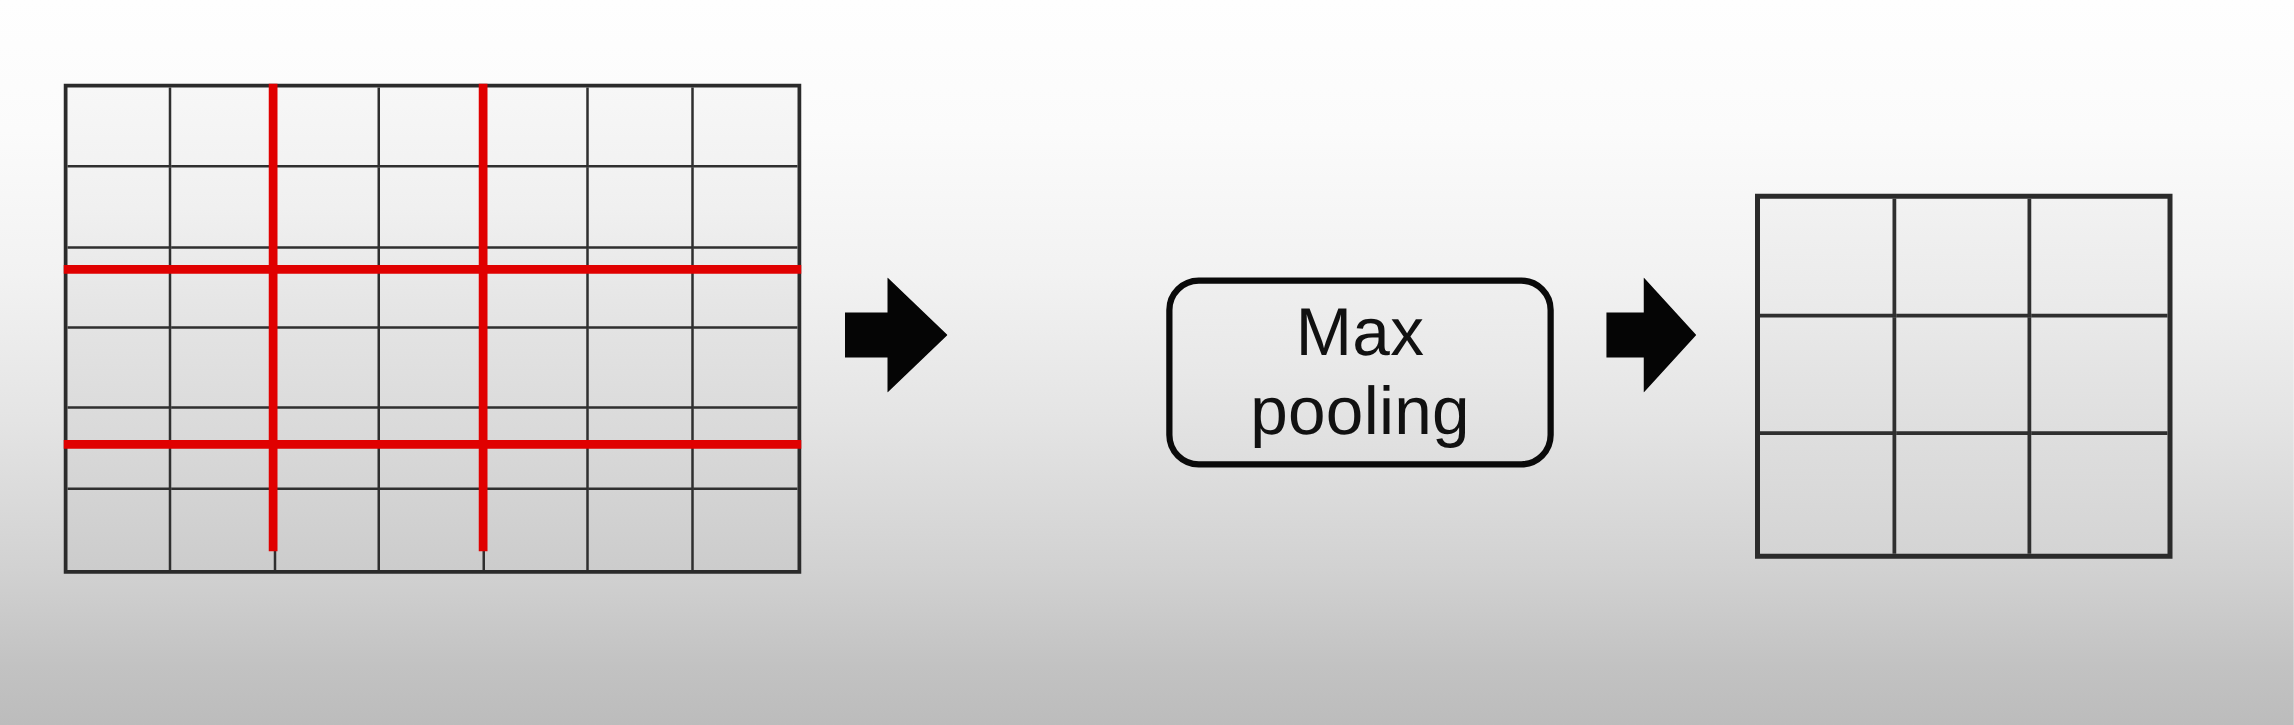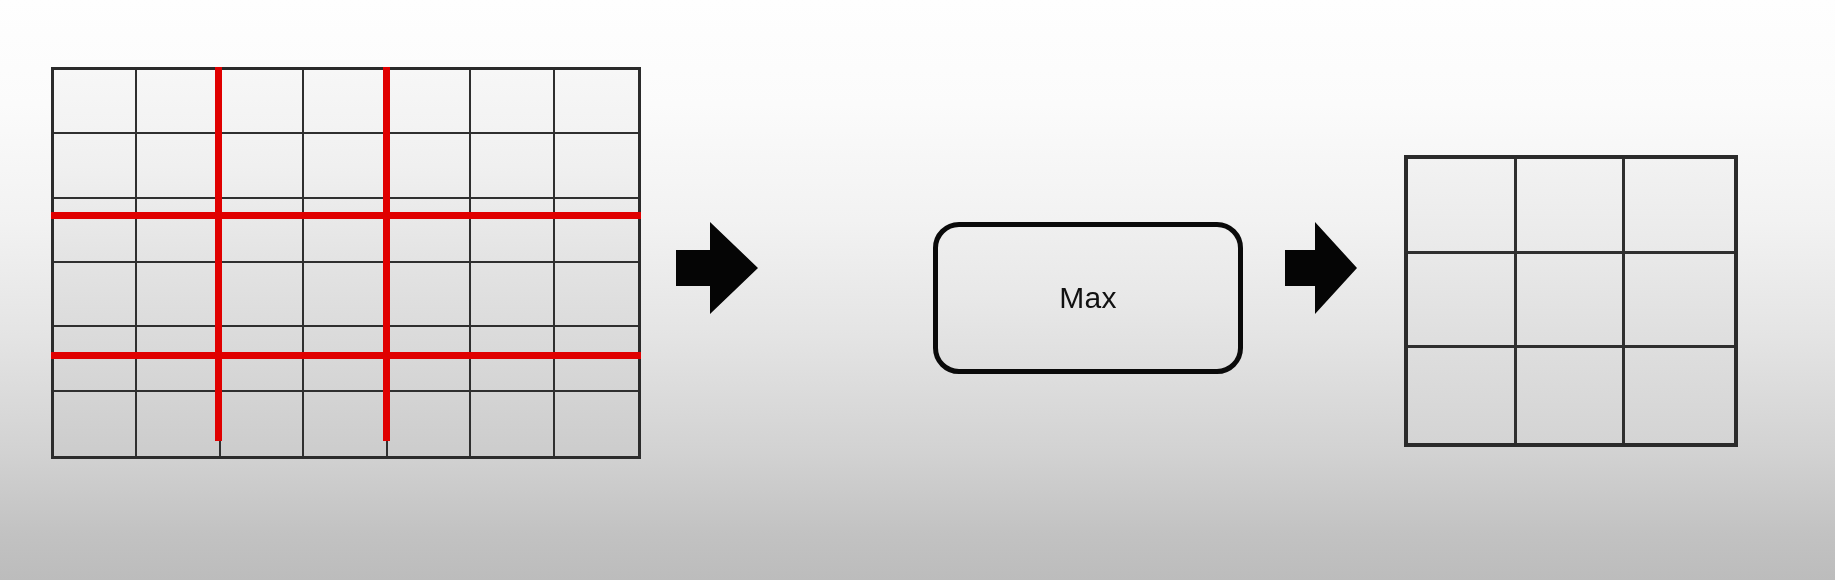--- a/index.html
+++ b/index.html
@@ -83,21 +83,21 @@
     border: 5px solid #0a0a0a;
     border-radius: 26px;
     box-sizing: border-box;
     background: linear-gradient(to bottom, #efefef 0%, #e8e8e8 50%, #dedede 100%);
     display: flex;
     flex-direction: column;
     align-items: center;
     justify-content: center;
   }
   #pool-box .pool-line {
-    font-size: 30px;
+    font-size: 54px;
     line-height: 1.17;
     color: #111111;
     letter-spacing: 0.2px;
     white-space: nowrap;
   }
 
   
   #output-grid {
     position: absolute;
     left: 1404px;
@@ -177,20 +177,21 @@
   <div class="red-v" style="left:383px; top:67px; height:374px;"></div>
   <div class="red-h" style="left:51px; top:212px; width:590px;"></div>
   <div class="red-h" style="left:51px; top:352px; width:590px;"></div>
 
   <svg class="block-arrow" style="left:676px; top:222px;" width="82" height="92" viewBox="0 0 82 92">
     <polygon points="0,28 34,28 34,0 82,46 34,92 34,64 0,64" fill="#050505"></polygon>
   </svg>
 
   <div id="pool-box">
     <div class="pool-line">Max</div>
+    <div class="pool-line">pooling</div>
   </div>
 
   <svg class="block-arrow" style="left:1285px; top:222px;" width="72" height="92" viewBox="0 0 72 92">
     <polygon points="0,28 30,28 30,0 72,46 30,92 30,64 0,64" fill="#050505"></polygon>
   </svg>
 
   <div id="output-grid">
       <div class="cell"></div>
       <div class="cell"></div>
       <div class="cell last-col"></div>

